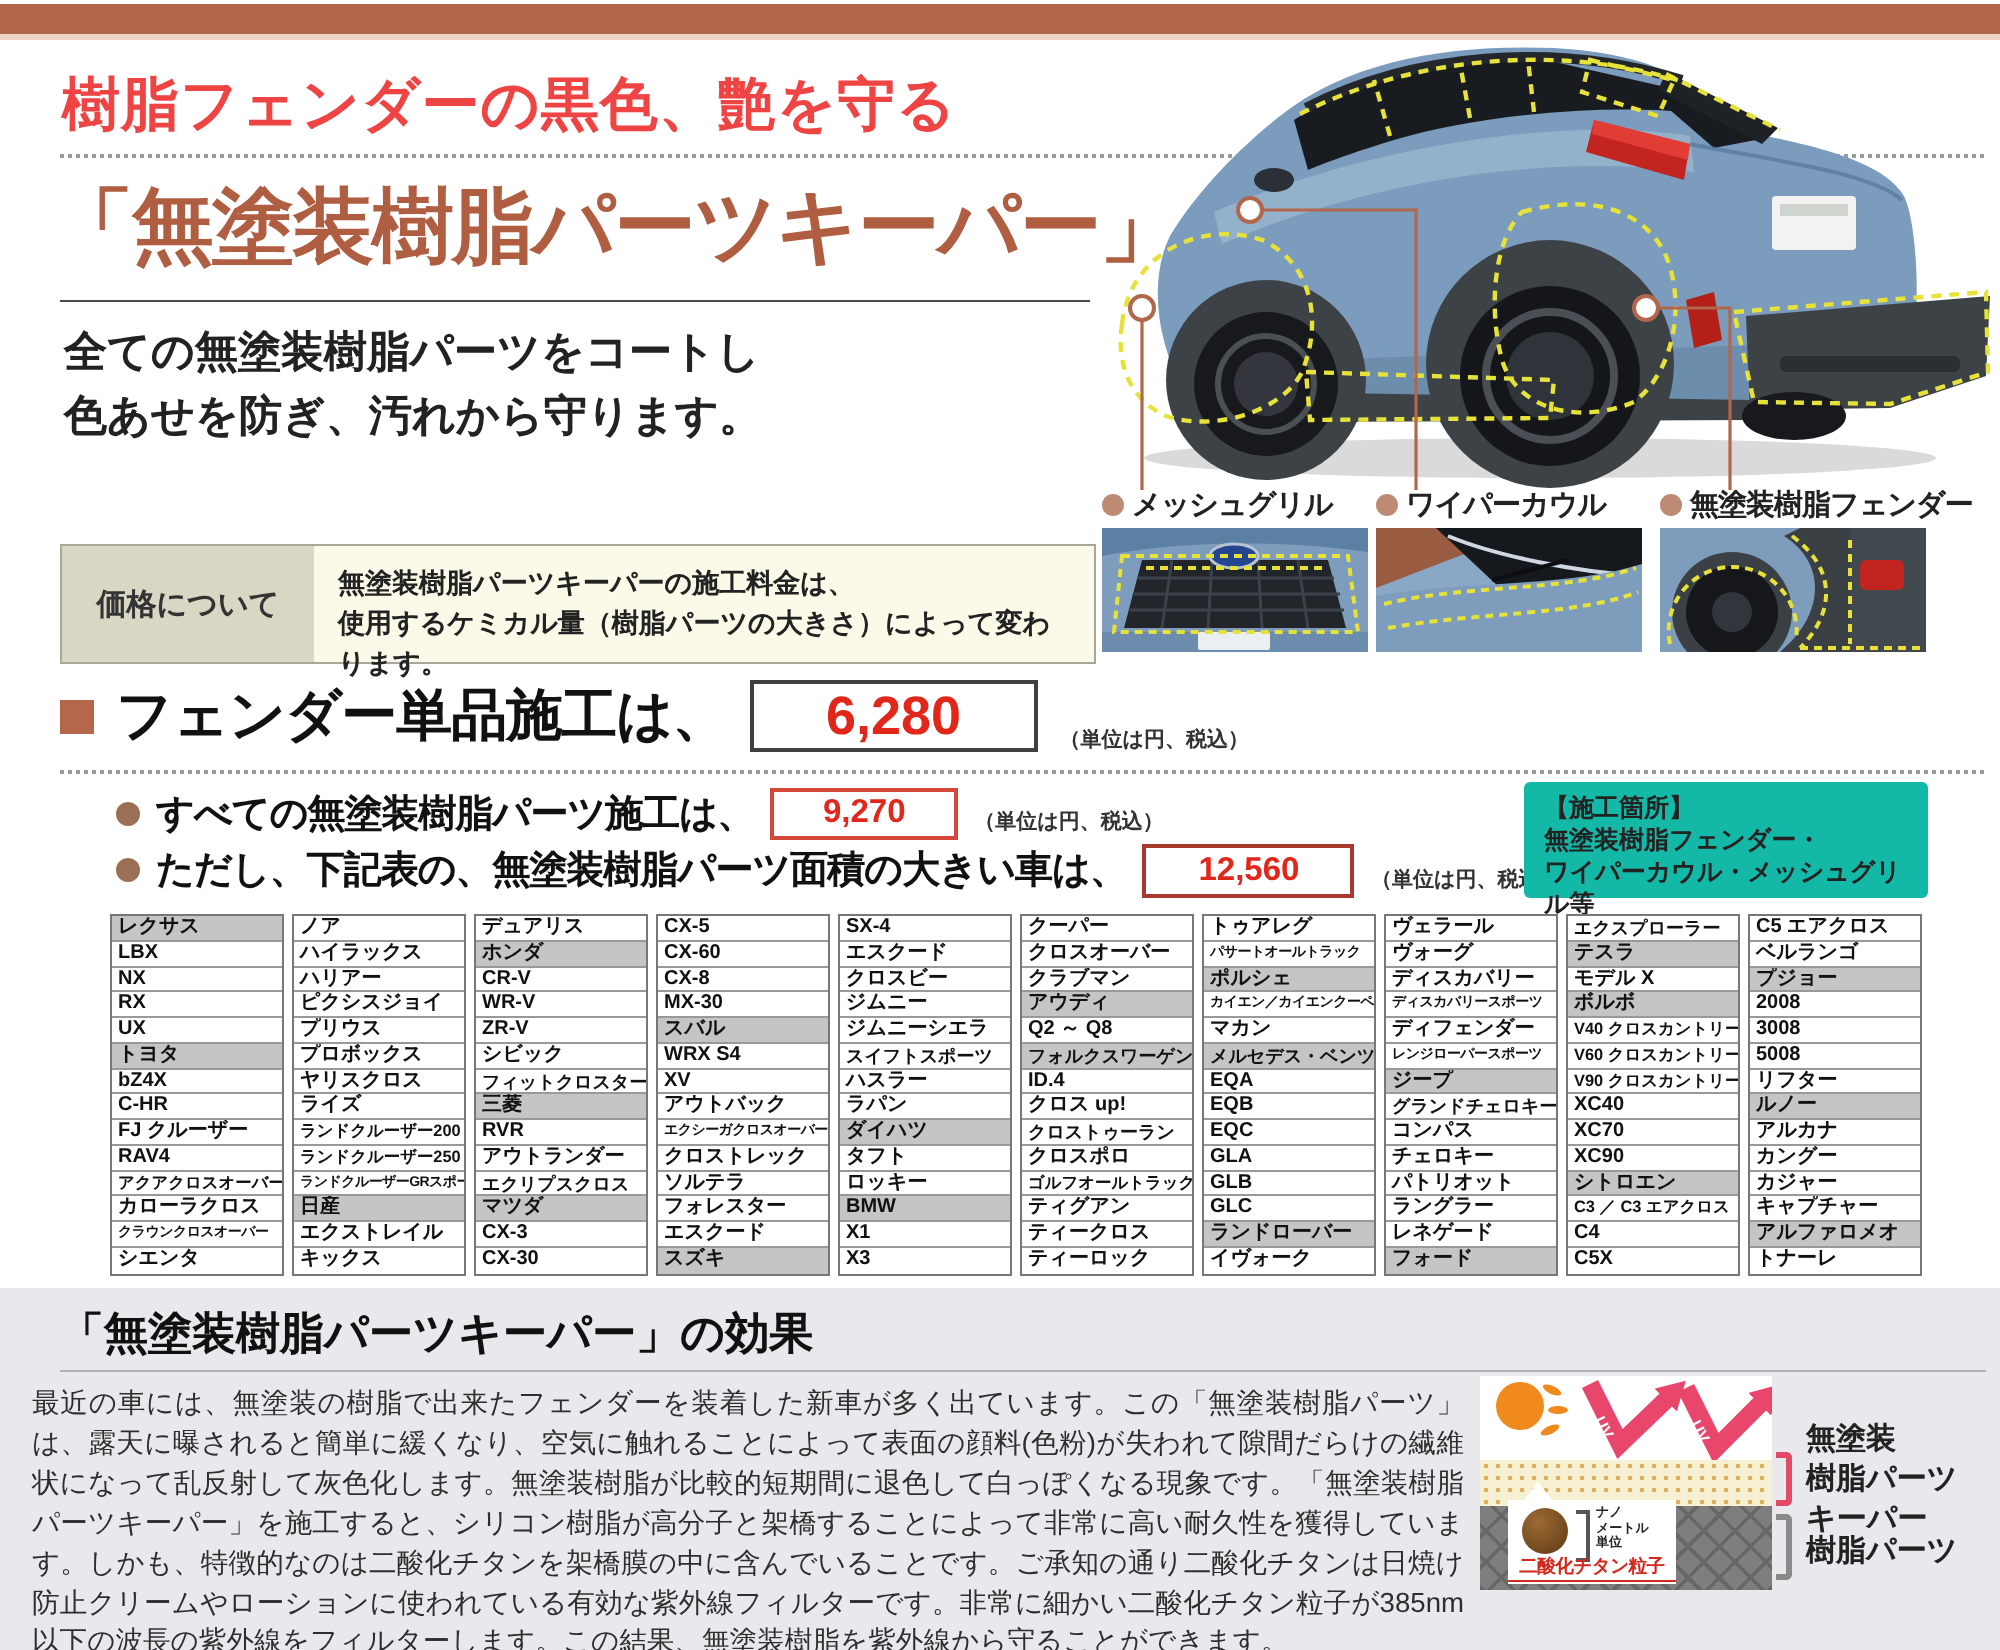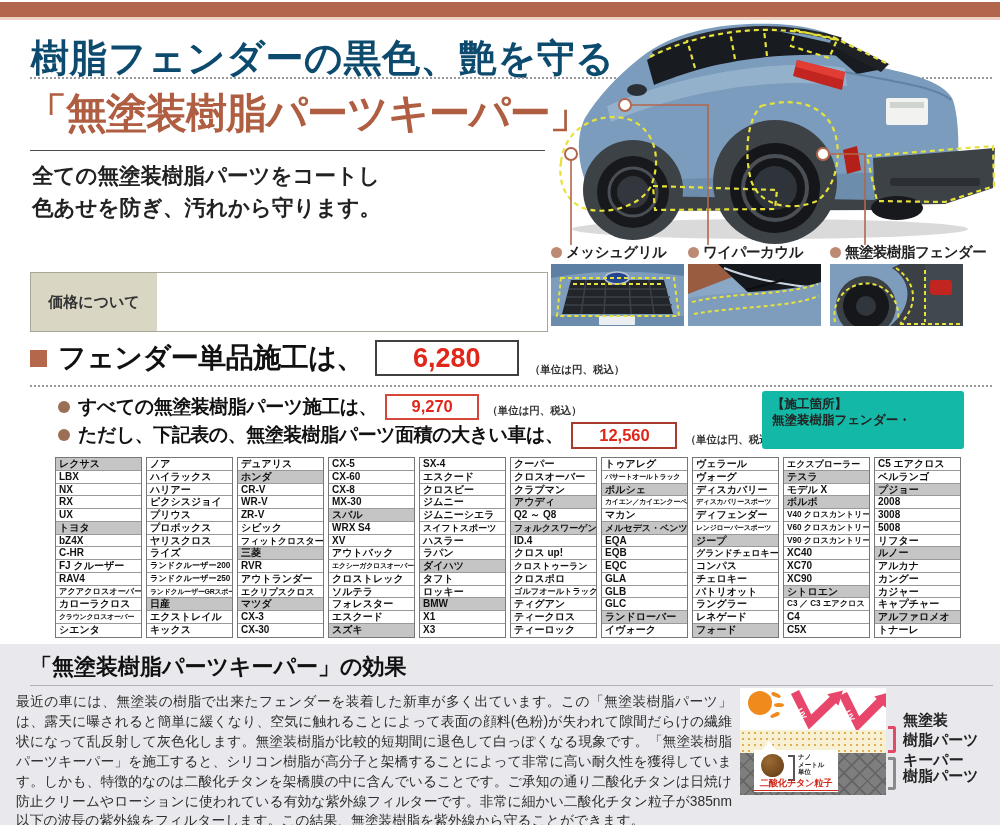--- a/index.html
+++ b/index.html
@@ -1,21 +1,21 @@
 <!DOCTYPE html>
 <html><head>
 <meta charset="utf-8">
 <style>
   html,body{margin:0;padding:0;background:#fff;}
   .page{position:relative;width:1000px;height:825px;background:#fff;overflow:hidden;
         font-family:"Liberation Sans","DejaVu Sans",sans-serif;color:#1a1a1a;}
   
   .topbar{position:absolute;left:0;top:2px;width:1000px;height:15px;background:#b2674c;border-bottom:3px solid #eed3c5;}
   
-  .toptitle{position:absolute;left:31px;top:33px;font-size:38px;font-weight:900;letter-spacing:0.5px;color:#0c4a6e;}
+  .toptitle{position:absolute;left:31px;top:33px;font-size:29px;font-weight:900;letter-spacing:0.5px;color:#ef4444;}
   .dotted{position:absolute;border-top:2px dotted #9a9a9a;}
   .d1{left:30px;top:77px;width:962px;}
   .maintitle{position:absolute;left:26px;top:86px;font-size:41px;font-weight:900;letter-spacing:-1px;color:#b05e42;white-space:nowrap;}
   .solidline{position:absolute;left:30px;top:150px;width:515px;border-top:1.5px solid #4a4a4a;}
   .lead{position:absolute;left:32px;top:160px;font-size:21.5px;font-weight:700;line-height:32px;color:#222;}
   
   .pricebox{position:absolute;left:30px;top:272px;width:516px;height:58px;border:1px solid #a8a89a;display:flex;}
   .pricebox-label{width:126px;background:#d9d6c3;display:flex;align-items:center;justify-content:center;font-size:15px;font-weight:700;color:#333;}
   .pricebox-body{flex:1;background:#fbfae9;padding:9px 12px;font-size:13.5px;font-weight:700;line-height:20px;color:#222;}
   
@@ -210,20 +210,24 @@
         <path d="M5,58 A32,32 0 1 1 68,56"></path>
         <path d="M66,4 C88,20 88,42 70,60"></path>
         <path d="M70,60 H130"></path>
         <path d="M95,6 V58"></path>
       </g>
     </svg>
   </div>
 
   <div class="pricebox">
     <div class="pricebox-label">価格について</div>
+    <div class="pricebox-body">
+      <div>無塗装樹脂パーツキーパーの施工料金は、</div>
+      <div>使用するケミカル量（樹脂パーツの大きさ）によって変わります。</div>
+    </div>
   </div>
 
   <div class="fenderline">
     <span class="sq"></span>
     <span class="ftext">フェンダー単品施工は、</span>
     <span class="pbox big">6,280</span>
     <span class="unit">（単位は円、税込）</span>
   </div>
   <div class="dotted d2"></div>
 
@@ -236,20 +240,21 @@
   <div class="bullet b2">
     <span class="bdot"></span>
     <span class="btext">ただし、下記表の、無塗装樹脂パーツ面積の大きい車は、</span>
     <span class="pbox m2">12,560</span>
     <span class="unit">（単位は円、税込）</span>
   </div>
 
   <div class="areabox">
     <div>【施工箇所】</div>
     <div>無塗装樹脂フェンダー・</div>
+    <div>ワイパーカウル・メッシュグリル等</div>
   </div>
 
   <div class="cartable">
       <div class="tcol">
         <div class="tcell th">レクサス</div>
         <div class="tcell">LBX</div>
         <div class="tcell">NX</div>
         <div class="tcell">RX</div>
         <div class="tcell">UX</div>
         <div class="tcell th">トヨタ</div>

